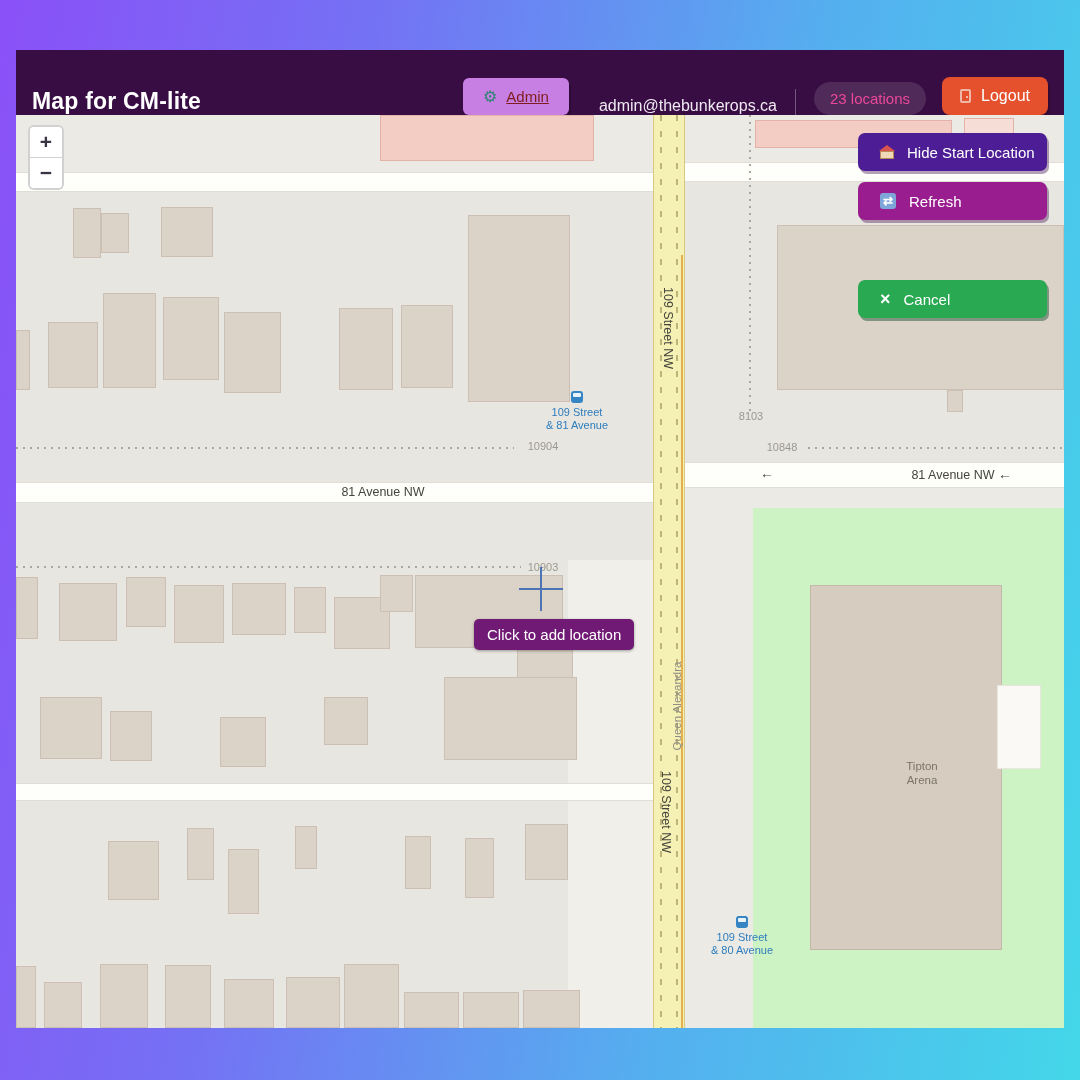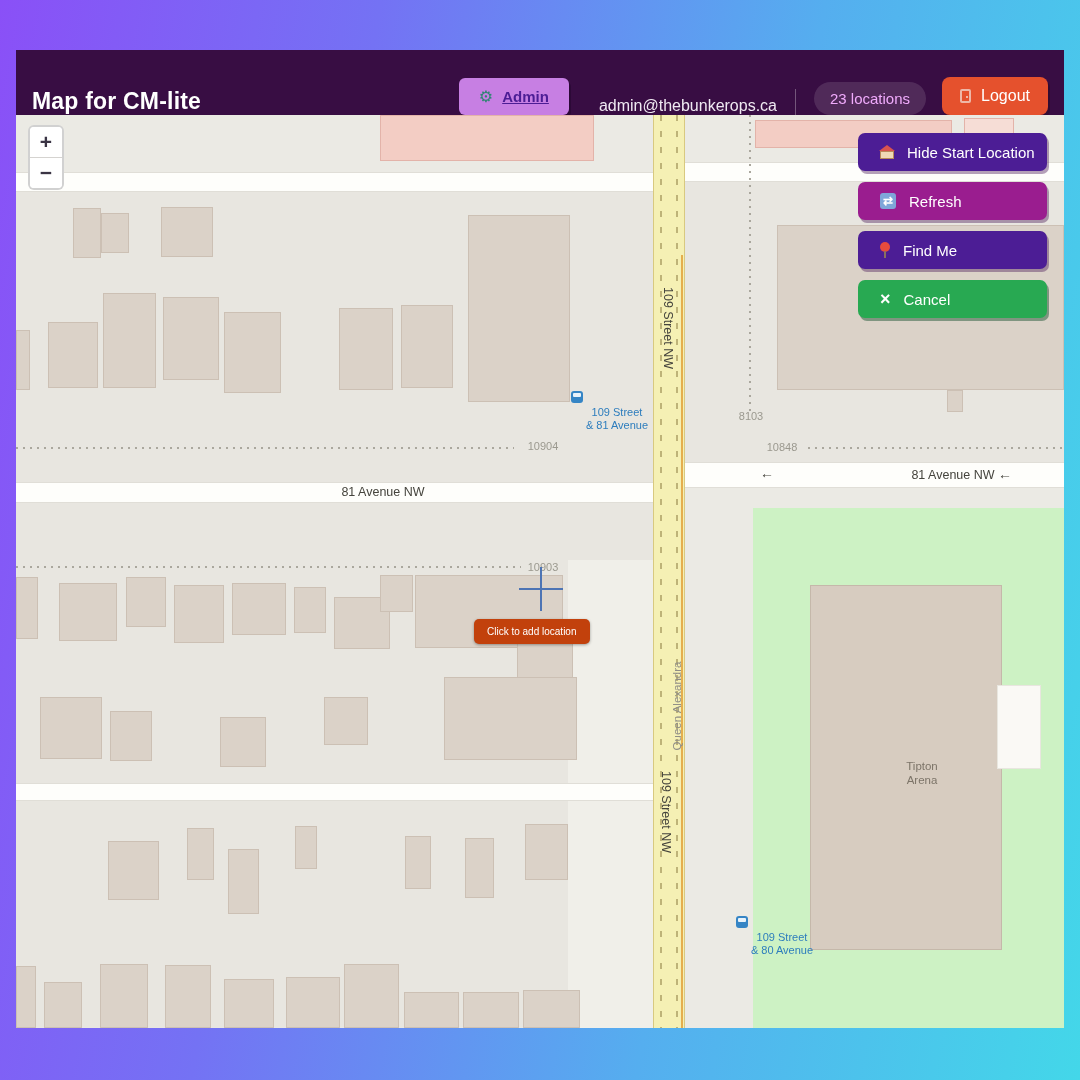--- a/index.html
+++ b/index.html
@@ -9,28 +9,28 @@
     font-family:"Liberation Sans",sans-serif;
   }
   .app{position:absolute;left:16px;top:50px;width:1048px;height:978px;display:flex;flex-direction:column;}
   
   .header{height:65px;background:#380d43;display:flex;align-items:flex-end;padding:0 16px;box-sizing:border-box;flex:none;}
   .title{font-size:23px;font-weight:bold;color:#fff;letter-spacing:.2px;}
   .navbtn{display:flex;align-items:center;gap:9px;background:#c77fe3;border-radius:6px;padding:10px 20px;
           box-shadow:2px 3px 0 rgba(35,8,45,.55);cursor:pointer;}
   .navbtn.admin{margin-left:auto;}
   .navbtn+.navbtn{margin-left:16px;}
-  .nav-label{color:#4c1d95;font-size:15px;text-decoration:underline;font-weight:bold;}
+  .nav-label{color:#7f1d1d;font-size:15px;text-decoration:underline;}
   .gear{color:#2f8573;font-size:16px;line-height:1;}
   .cal-ic{width:14px;height:15px;background:#fff;border:1px solid #b08a7a;border-radius:2px;position:relative;box-sizing:border-box;}
   .cal-ic::before{content:'';position:absolute;left:0;right:0;top:0;height:4px;background:#d9382e;border-radius:1px 1px 0 0;}
   .cal-num{position:absolute;left:0;right:0;top:4px;bottom:0;font-size:7px;color:#84322c;text-align:center;line-height:9px;font-weight:bold;}
   .email{color:#efe9f2;font-size:16px;margin-left:30px;}
   .hdr-divider{width:1px;height:26px;background:rgba(255,255,255,.3);margin:0 18px;}
-  .badge{padding:8px 16px;border-radius:18px;background:rgba(255,255,255,.12);color:#f0abfc;font-size:15px;}
+  .badge{padding:8px 16px;border-radius:18px;background:rgba(255,255,255,.12);color:#ec4899;font-size:15px;}
   .logout{display:flex;align-items:center;gap:10px;background:#e5512d;color:#fff;border-radius:8px;
           padding:10px 18px;font-size:16px;margin-left:16px;box-shadow:2px 3px 0 rgba(40,10,20,.35);cursor:pointer;}
   .door-ic{width:11px;height:14px;border:2px solid #f0c9bd;border-radius:2px;position:relative;opacity:.85;box-sizing:border-box;}
   .door-ic::after{content:'';position:absolute;right:1px;top:5px;width:2px;height:2px;background:#f0c9bd;}
   
   .map{flex:1;position:relative;background:#ebeae4;overflow:hidden;cursor:crosshair;}
   .blk{position:absolute;background:#e8e6e0;}
   .blk.light{background:#f0efe9;}
   .b{position:absolute;background:#dbd2c8;border:1px solid #ccc0b4;box-sizing:border-box;}
   .b.pink{background:#f3cdc4;border-color:#e3b3a9;}
@@ -42,27 +42,27 @@
   .lane-o{position:absolute;width:2px;background:#e2a23c;opacity:.85;}
   .park{position:absolute;background:#cdf2c4;}
   .dots-h{position:absolute;height:2px;background-image:repeating-linear-gradient(90deg,#aaa79d 0 2px,transparent 2px 7px);}
   .dots-v{position:absolute;width:2px;background-image:repeating-linear-gradient(180deg,#aaa79d 0 2px,transparent 2px 7px);}
   .lbl{position:absolute;transform:translate(-50%,-50%);font-size:12.5px;color:#45443d;white-space:nowrap;}
   .lbl-sm{position:absolute;transform:translate(-50%,-50%);font-size:11px;color:#9b998f;white-space:nowrap;}
   .vlbl{position:absolute;white-space:nowrap;font-size:12.5px;color:#45443d;transform:translate(-50%,-50%) rotate(90deg);}
   .vlbl-ccw{position:absolute;white-space:nowrap;font-size:11.5px;color:#908e86;transform:translate(-50%,-50%) rotate(-90deg);}
   .bus-ic{position:absolute;width:12px;height:12px;background:#3585c5;border-radius:3px;}
   .bus-ic::before{content:'';position:absolute;left:2px;right:2px;top:2px;height:4px;background:#e8f3fb;border-radius:1px;}
-  .bus-lbl{position:absolute;transform:translate(-50%,0);color:#2d7dbd;font-size:11px;line-height:13px;text-align:center;white-space:nowrap;margin-left:40px;}
+  .bus-lbl{position:absolute;transform:translate(-50%,0);color:#2d7dbd;font-size:11px;line-height:13px;text-align:center;white-space:nowrap;}
   .arena-lbl{position:absolute;transform:translate(-50%,0);color:#7c7468;font-size:11.5px;line-height:14px;text-align:center;}
   .arrow{position:absolute;transform:translate(-50%,-50%);font-size:14px;color:#45443d;}
   
   .cross-h{position:absolute;left:503px;top:473px;width:44px;height:2px;background:#4d74b4;}
   .cross-v{position:absolute;left:524px;top:452px;width:2px;height:44px;background:#4d74b4;}
-  .tip{position:absolute;left:458px;top:504px;background:#c2410c;color:#fff;font-size:10px;padding:7px 13px;
+  .tip{position:absolute;left:458px;top:504px;background:#701a75;color:#fff;font-size:15px;padding:7px 13px;
        border-radius:5px;white-space:nowrap;box-shadow:0 1px 3px rgba(0,0,0,.35);}
   
   .zoomctl{position:absolute;left:12px;top:10px;width:32px;border:2px solid rgba(0,0,0,.18);border-radius:6px;background:#fff;overflow:hidden;z-index:30;}
   .zbtn{width:100%;height:30px;display:flex;align-items:center;justify-content:center;font-size:21px;font-weight:bold;color:#3a3444;background:#fff;cursor:pointer;}
   .zbtn+.zbtn{border-top:1px solid #d5d3d0;}
   
   .act{position:absolute;right:17px;width:189px;height:38px;border-radius:7px;display:flex;align-items:center;
        padding-left:22px;gap:13px;box-sizing:border-box;color:#fff;font-size:15px;
        box-shadow:2px 3px 0 rgba(70,20,85,.4);cursor:pointer;z-index:40;}
   .act.purple{background:#4c1d95;}
@@ -219,23 +219,19 @@
     </div>
 
     <div class="act purple" style="top:18px;">
       <span class="house-ic"></span>
       <span>Hide Start Location</span>
     </div>
     <div class="act magenta" style="top:67px;">
       <span class="refresh-ic">⇄</span>
       <span>Refresh</span>
     </div>
-    <div class="act purple" style="top:116px;">
-      <span class="pin-ic"></span>
-      <span>Find Me</span>
-    </div>
     <div class="act green" style="top:165px;">
       <span class="x-ic">×</span>
       <span>Cancel</span>
     </div>
 
   </div>
 </div>
 
 </body></html>

